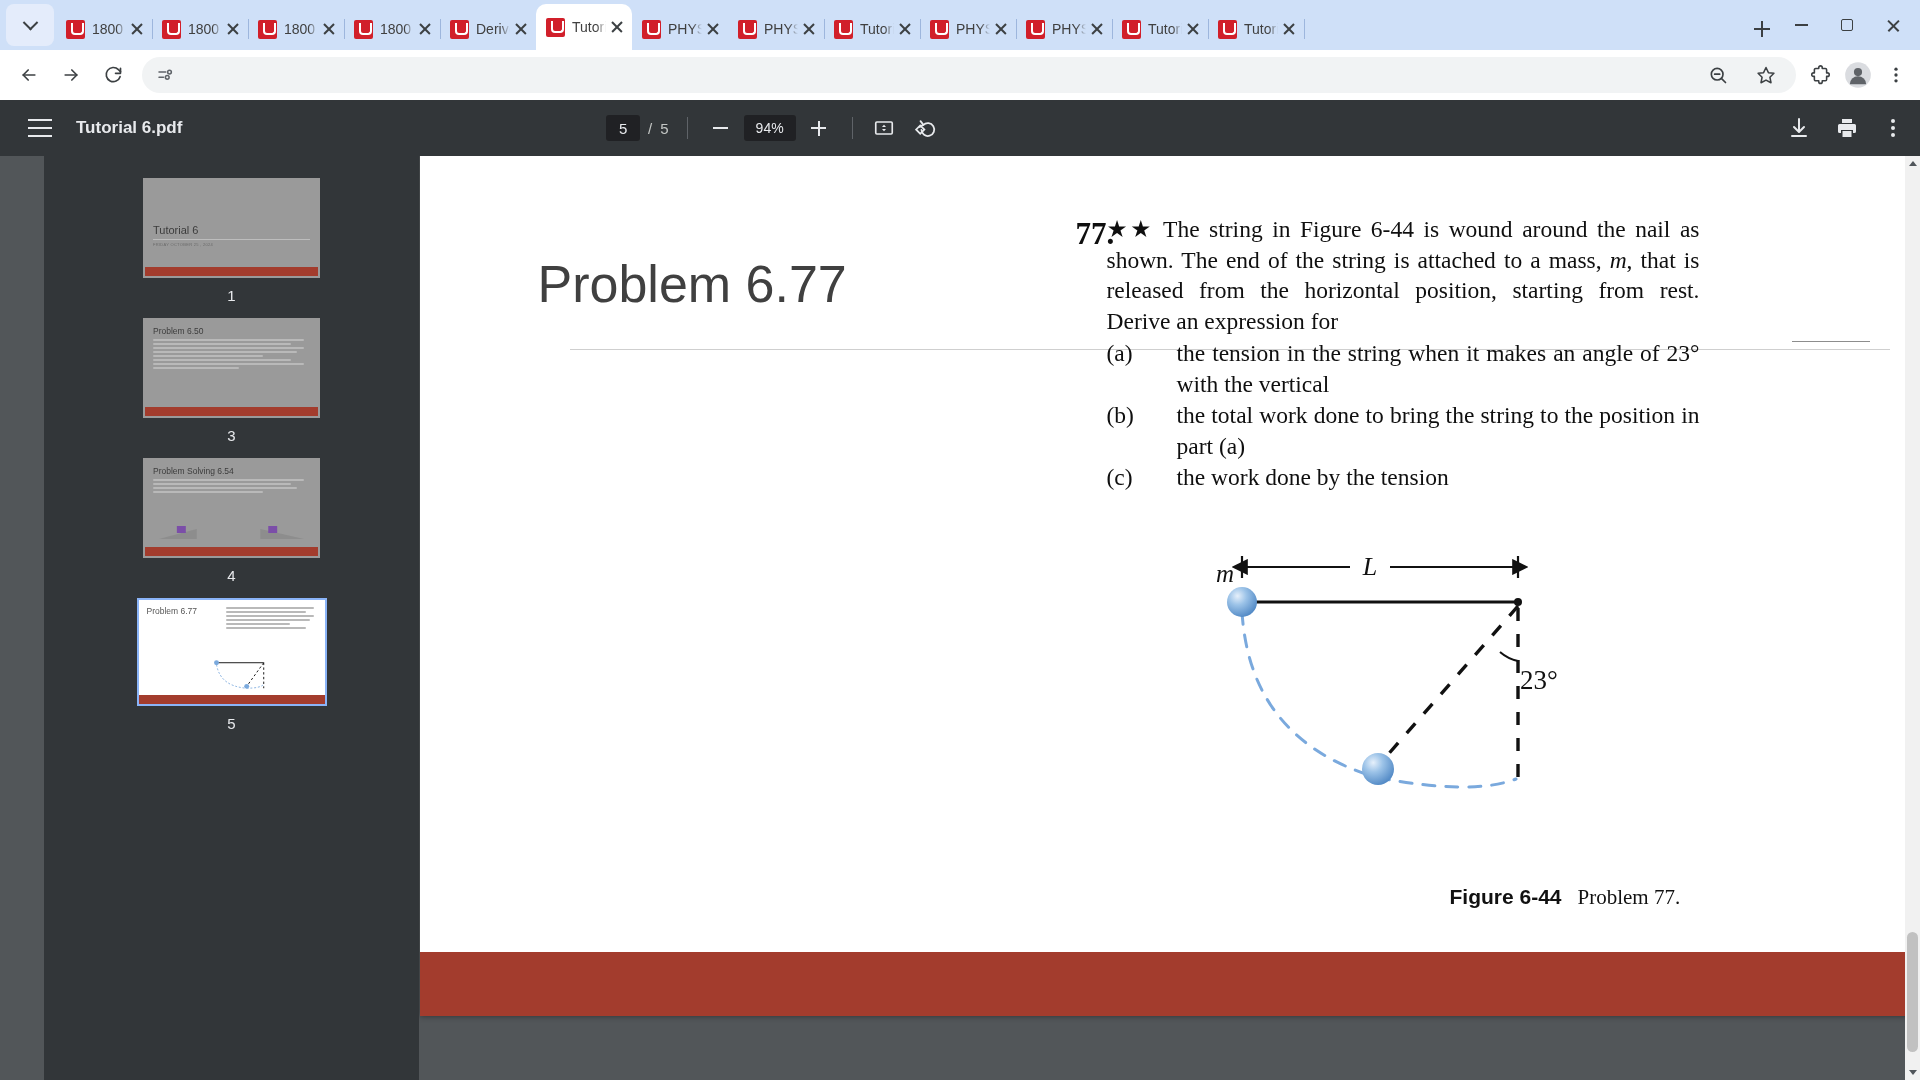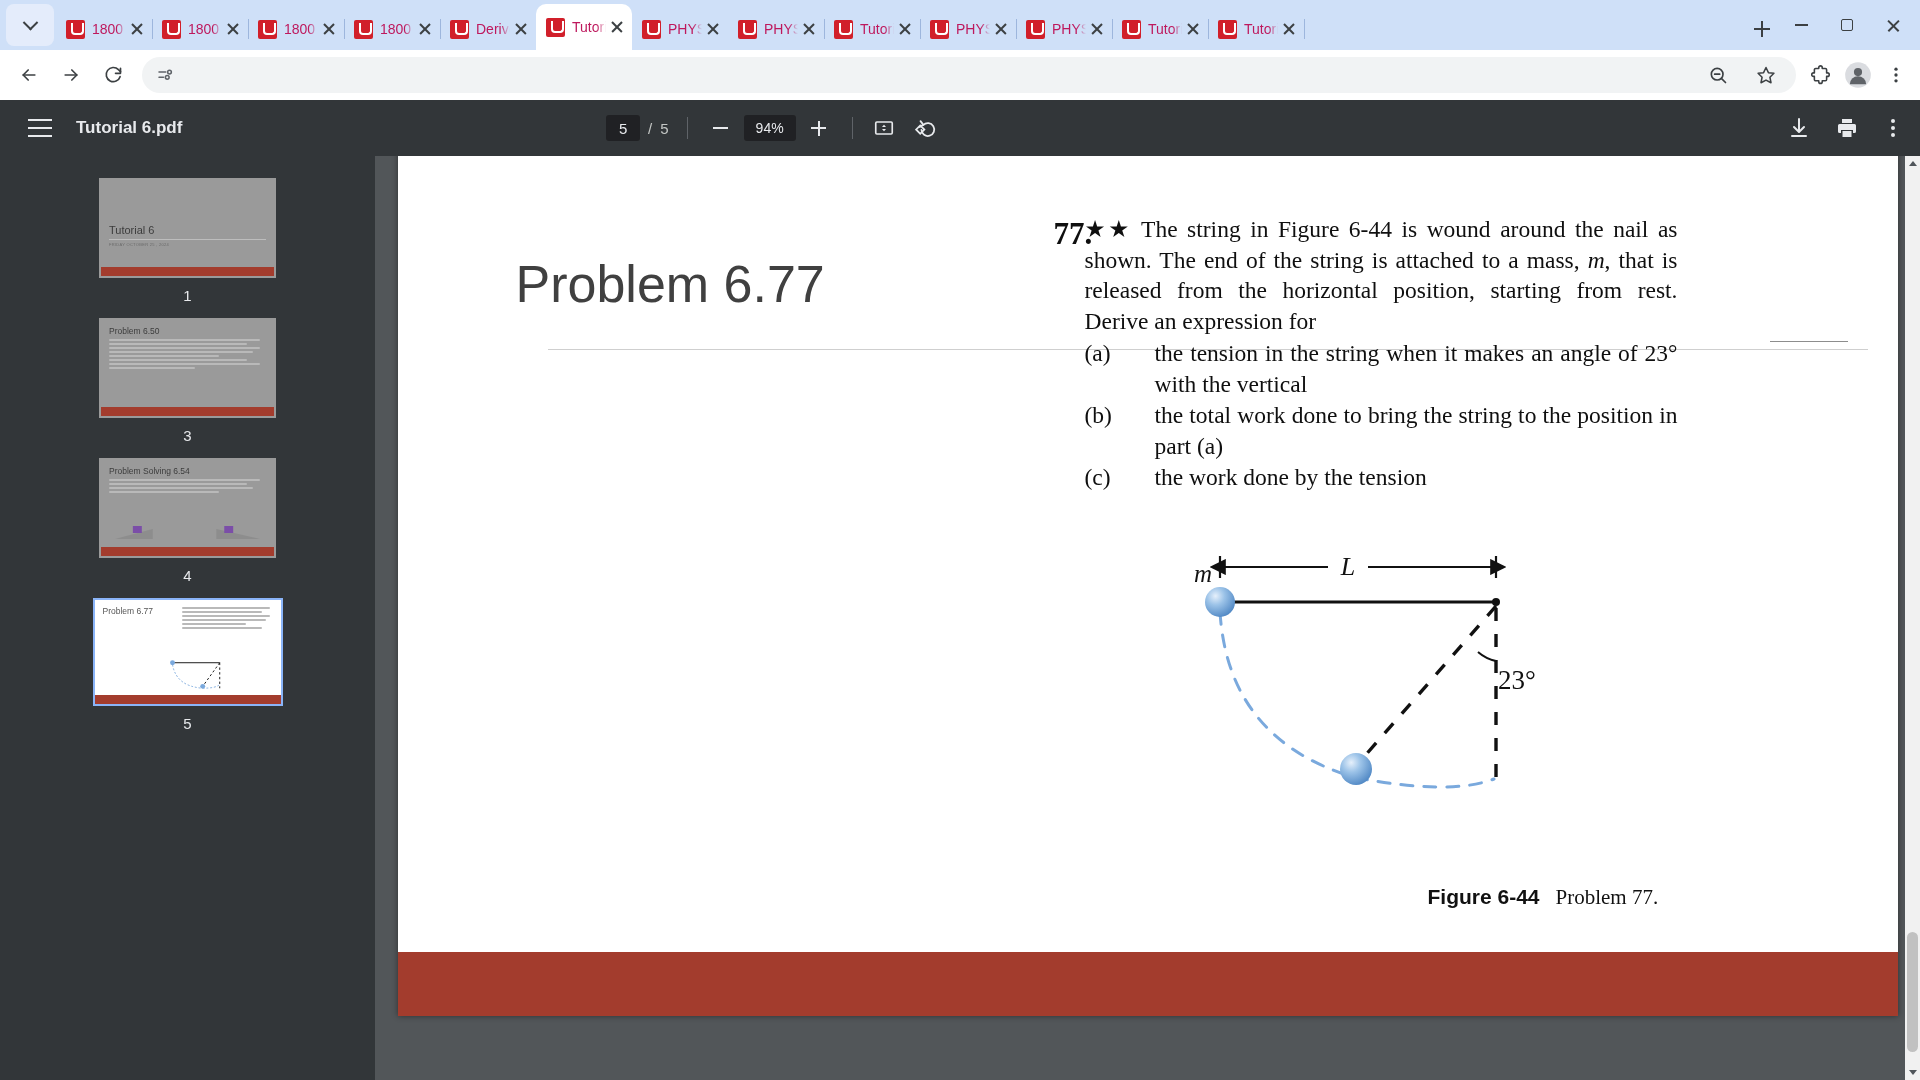--- a/index.html
+++ b/index.html
@@ -62,21 +62,21 @@
     content: "";
     position: absolute;
     left: 5px; top: 3px;
     width: 9px; height: 10px;
     border: 2px solid #fff;
     border-top: none;
     border-radius: 0 0 4px 4px;
   }
   .tab .tab-title {
     font-size: 14px;
-    color: #be185d;
+    color: #404040;
     white-space: nowrap;
     overflow: hidden;
     flex: 1;
     -webkit-mask-image: linear-gradient(90deg, #000 72%, transparent 100%);
             mask-image: linear-gradient(90deg, #000 72%, transparent 100%);
   }
   .tab .tab-close {
     width: 18px; height: 18px;
     flex: 0 0 18px;
     position: relative;
@@ -198,21 +198,21 @@
     cursor: text;
   }
   .pdf-right { display: flex; align-items: center; gap: 22px; margin-left: auto; }
   .tbicon { width: 26px; height: 26px; cursor: pointer; color: #e8eaed; display: flex; align-items: center; justify-content: center;}
   .kebab { width: 22px; height: 22px; position: relative; cursor: pointer; }
   .kebab i { position:absolute; left: 9px; width: 4px; height: 4px; border-radius:50%; background:#e8eaed; }
   .kebab i:nth-child(1){ top: 2px; }
   .kebab i:nth-child(2){ top: 9px; }
   .kebab i:nth-child(3){ top: 16px; }
 
-  .pdfbody { flex: 1; display: flex; min-height: 0; position: relative; }
+  .pdfbody { flex: 1; display: flex; min-height: 0; position: relative; padding-left: 44px; }
 
   
   .thumbpane {
     width: 375px;
     background: #323639;
     overflow: hidden;
     padding-top: 22px;
     flex: 0 0 375px;
   }
   .thumb-item { display: flex; flex-direction: column; align-items: center; margin-bottom: 14px; }

